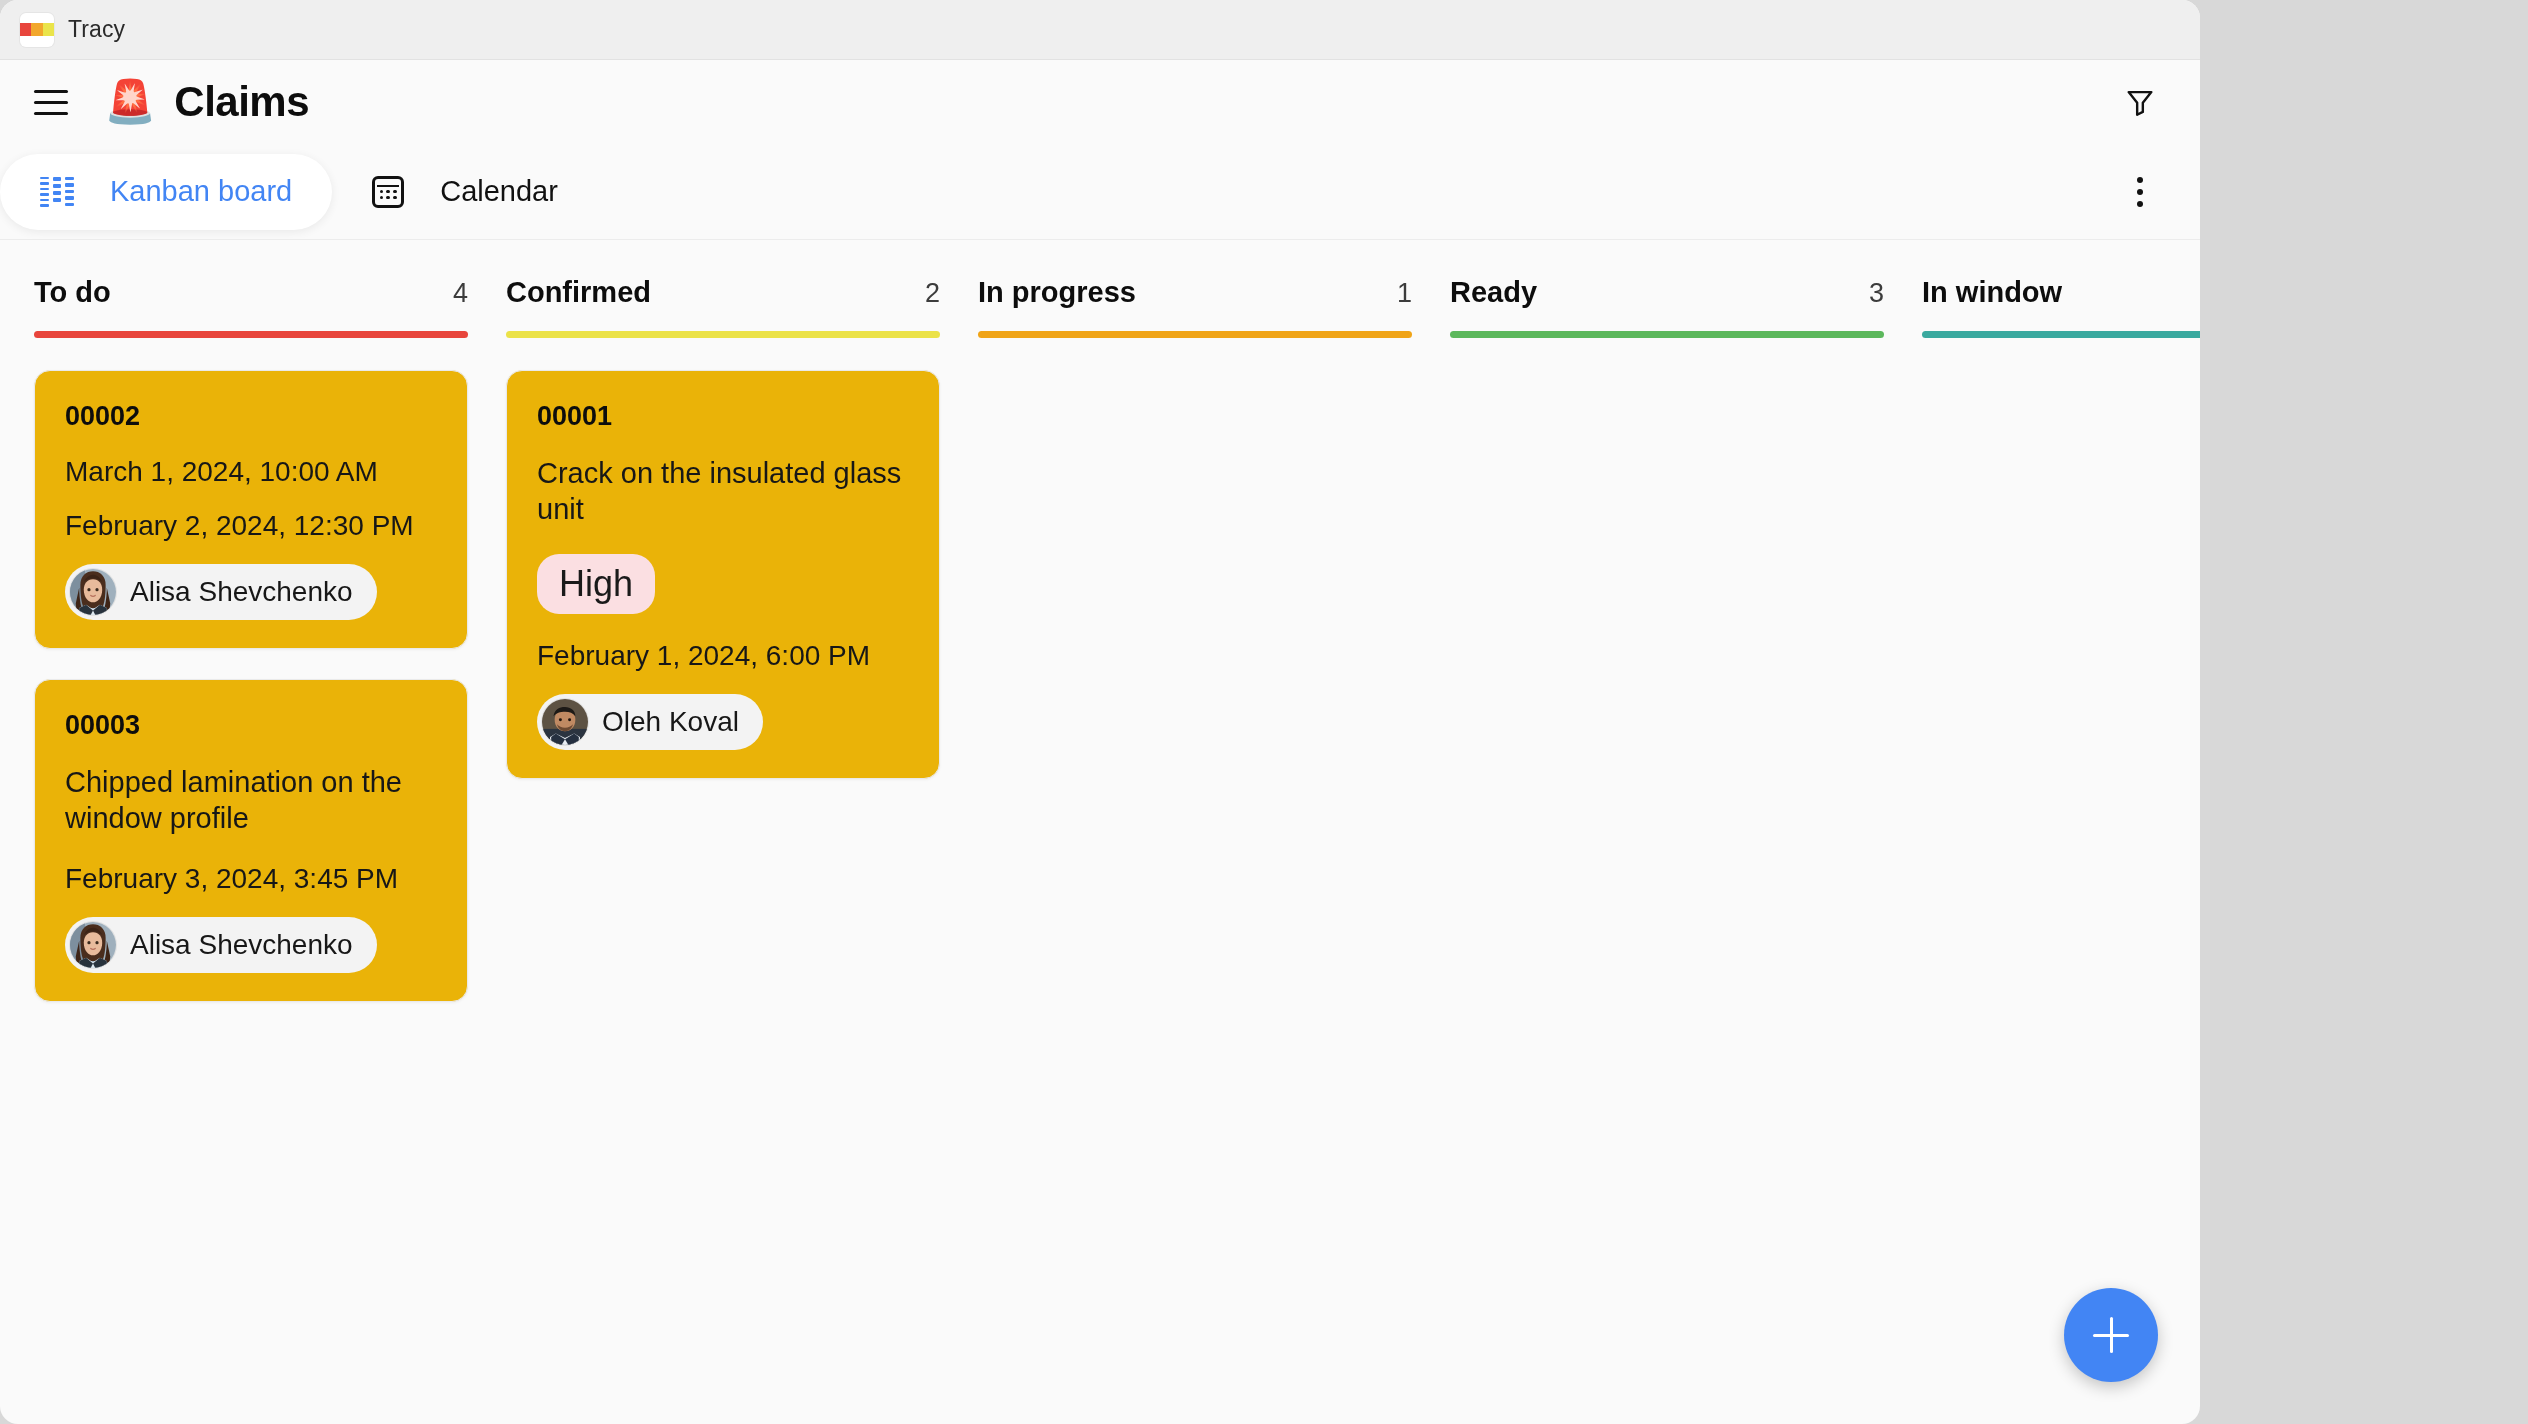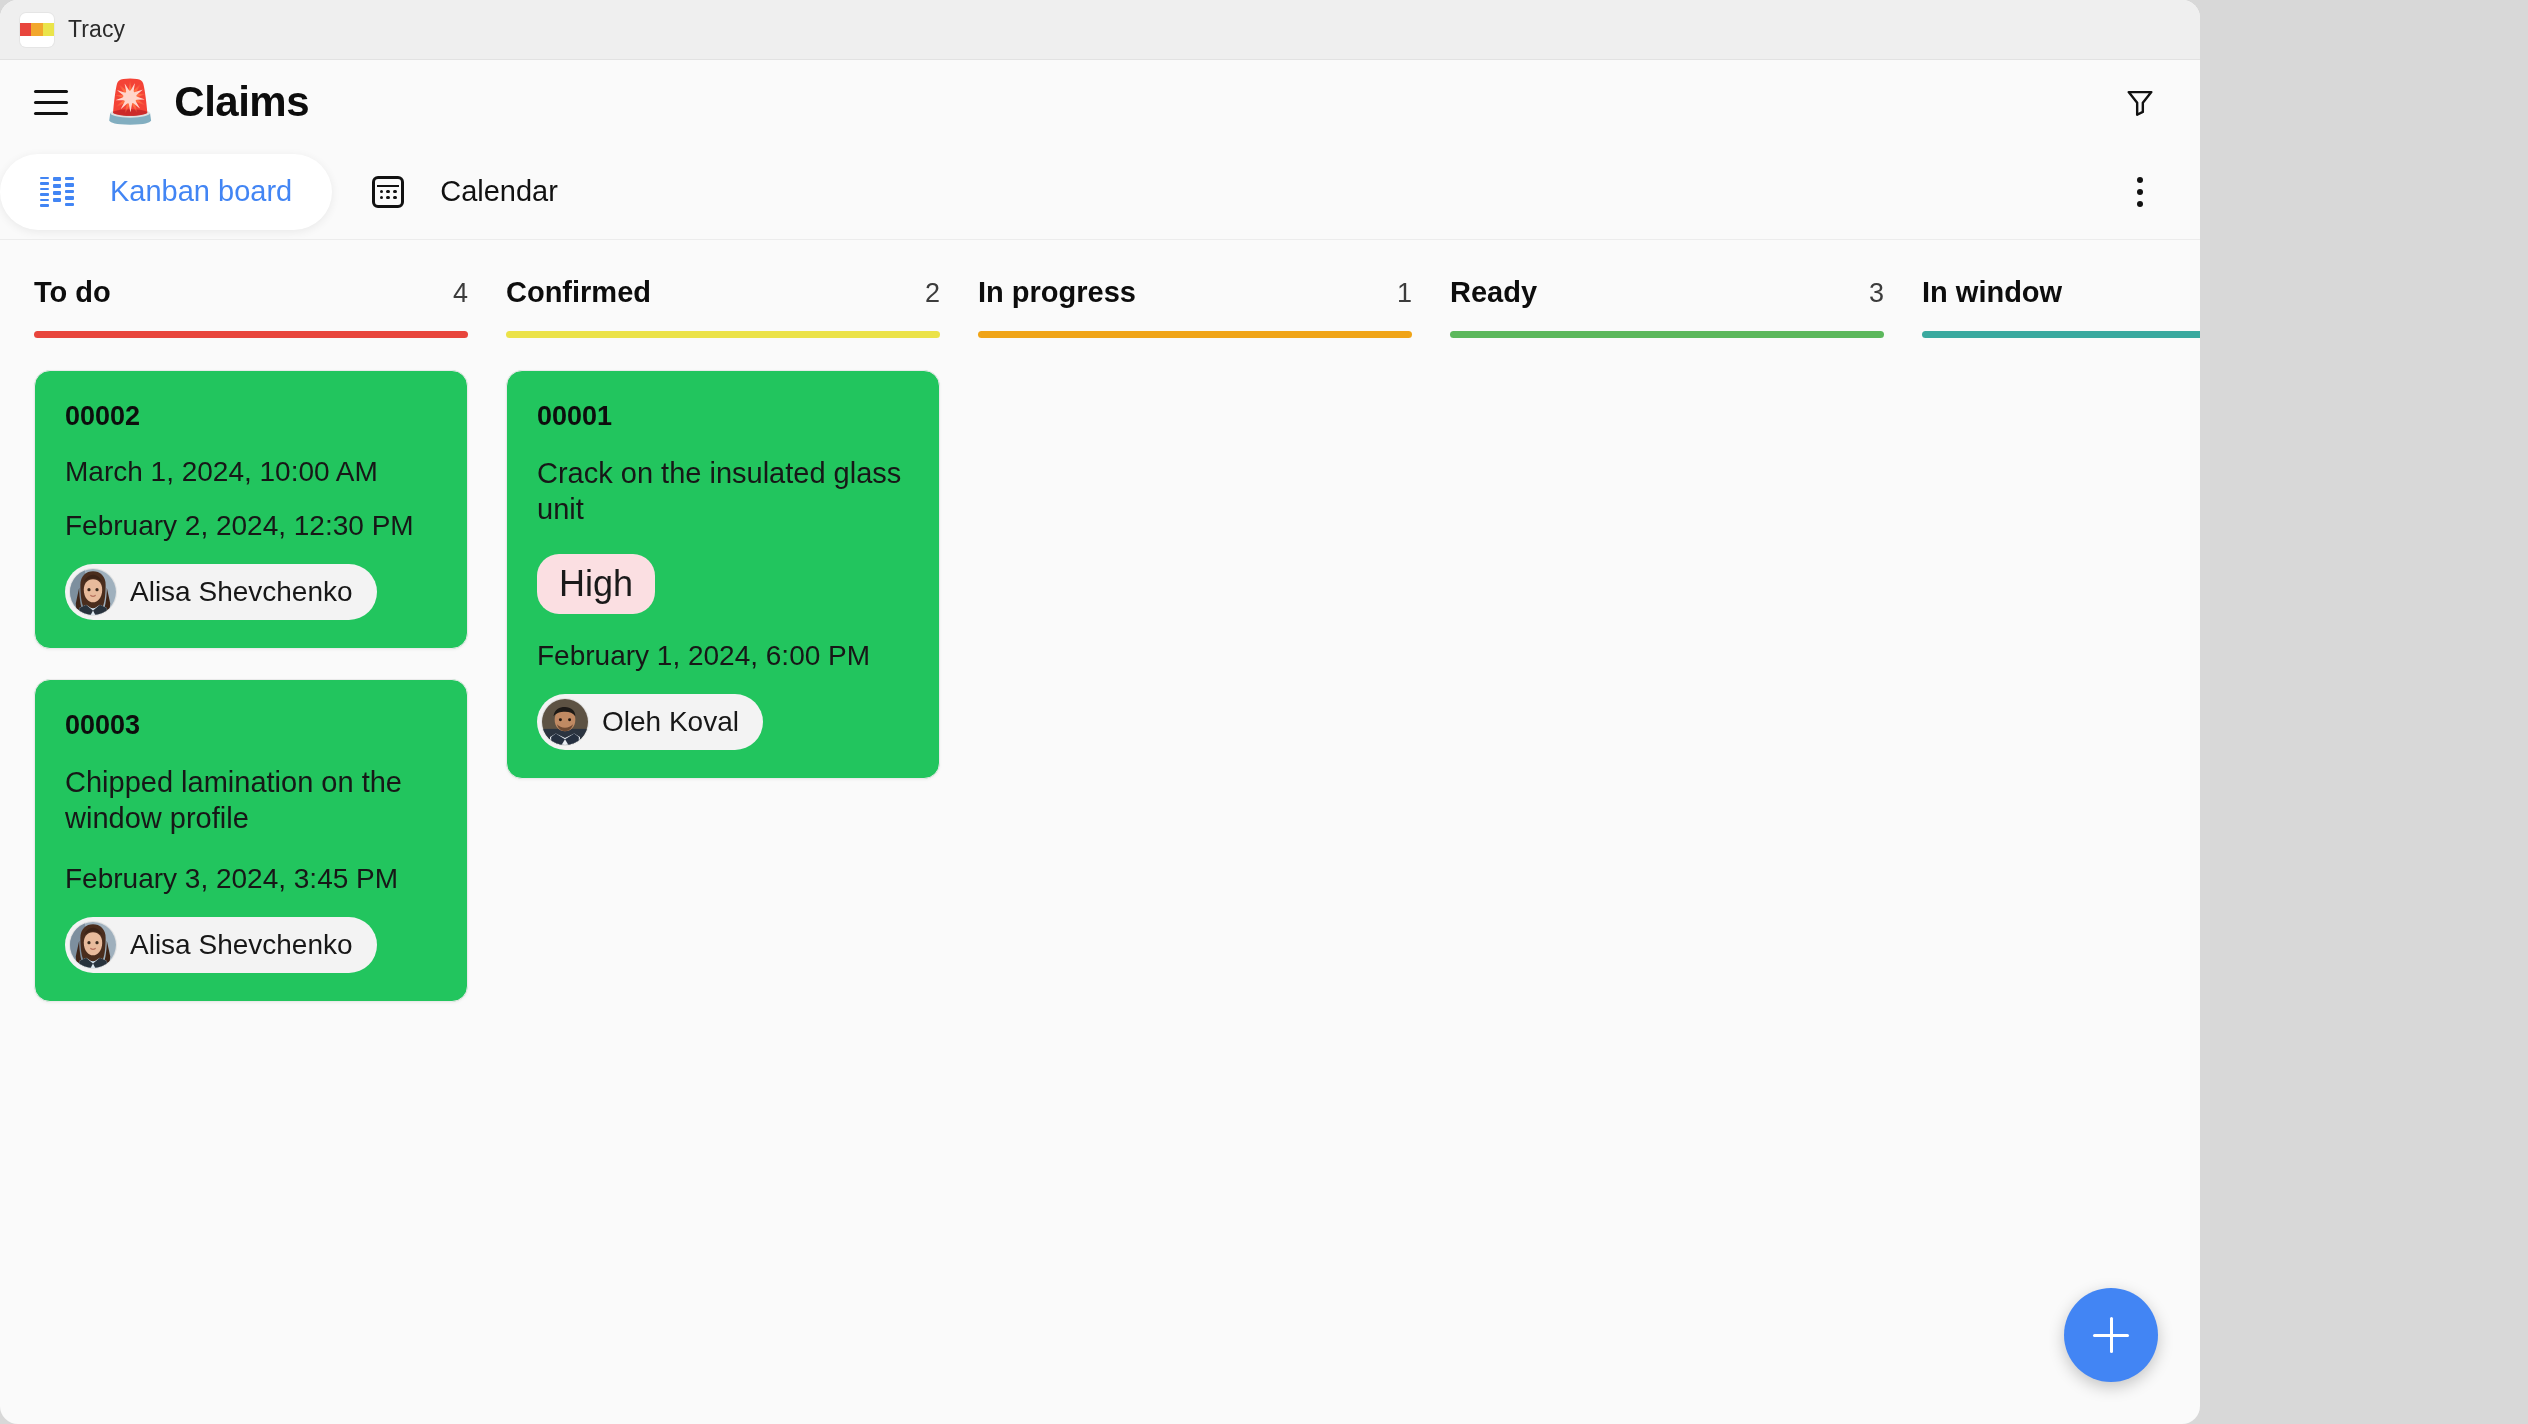--- a/index.html
+++ b/index.html
@@ -191,21 +191,21 @@
   .col-cards {
     margin-top: 32px;
     display: flex;
     flex-direction: column;
     gap: 30px;
     padding-right: 38px;
   }
 
   
   .card {
-    background: #22c55e;
+    background: #eab308;
     border: 1px solid #eaeaea;
     border-radius: 16px;
     padding: 30px 30px 28px 30px;
     box-shadow: 0 1px 3px rgba(0,0,0,0.05);
     cursor: pointer;
   }
   .card-id {
     font-size: 27px;
     font-weight: 700;
     color: #0d0d0d;

